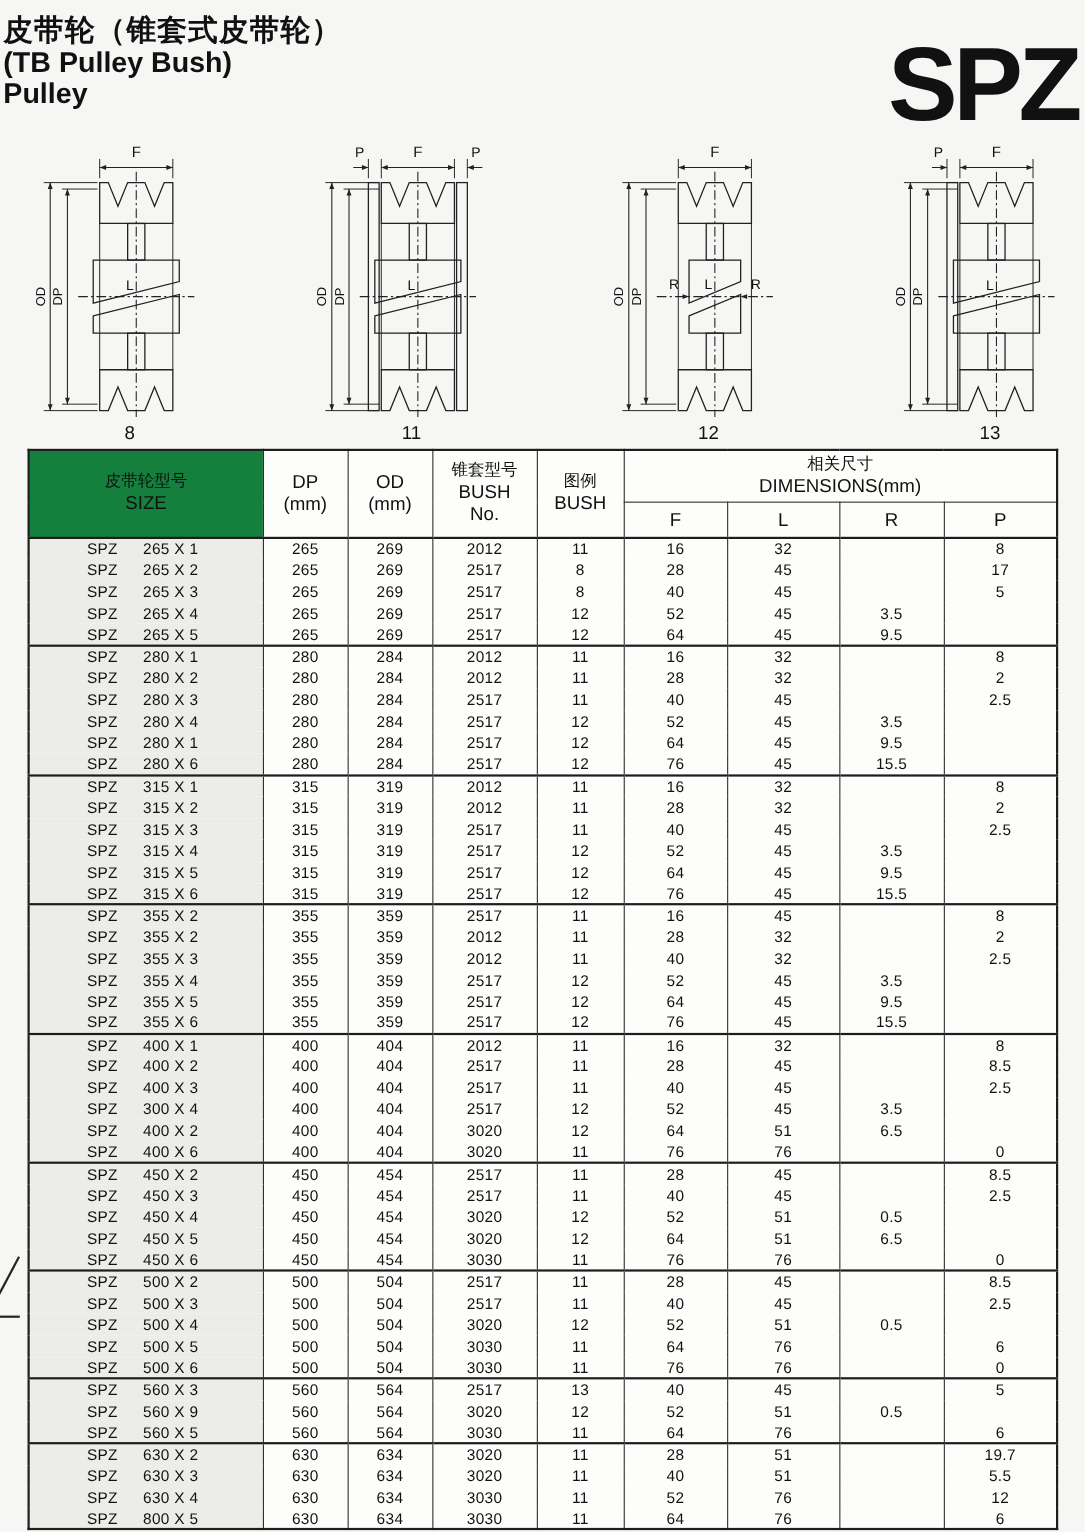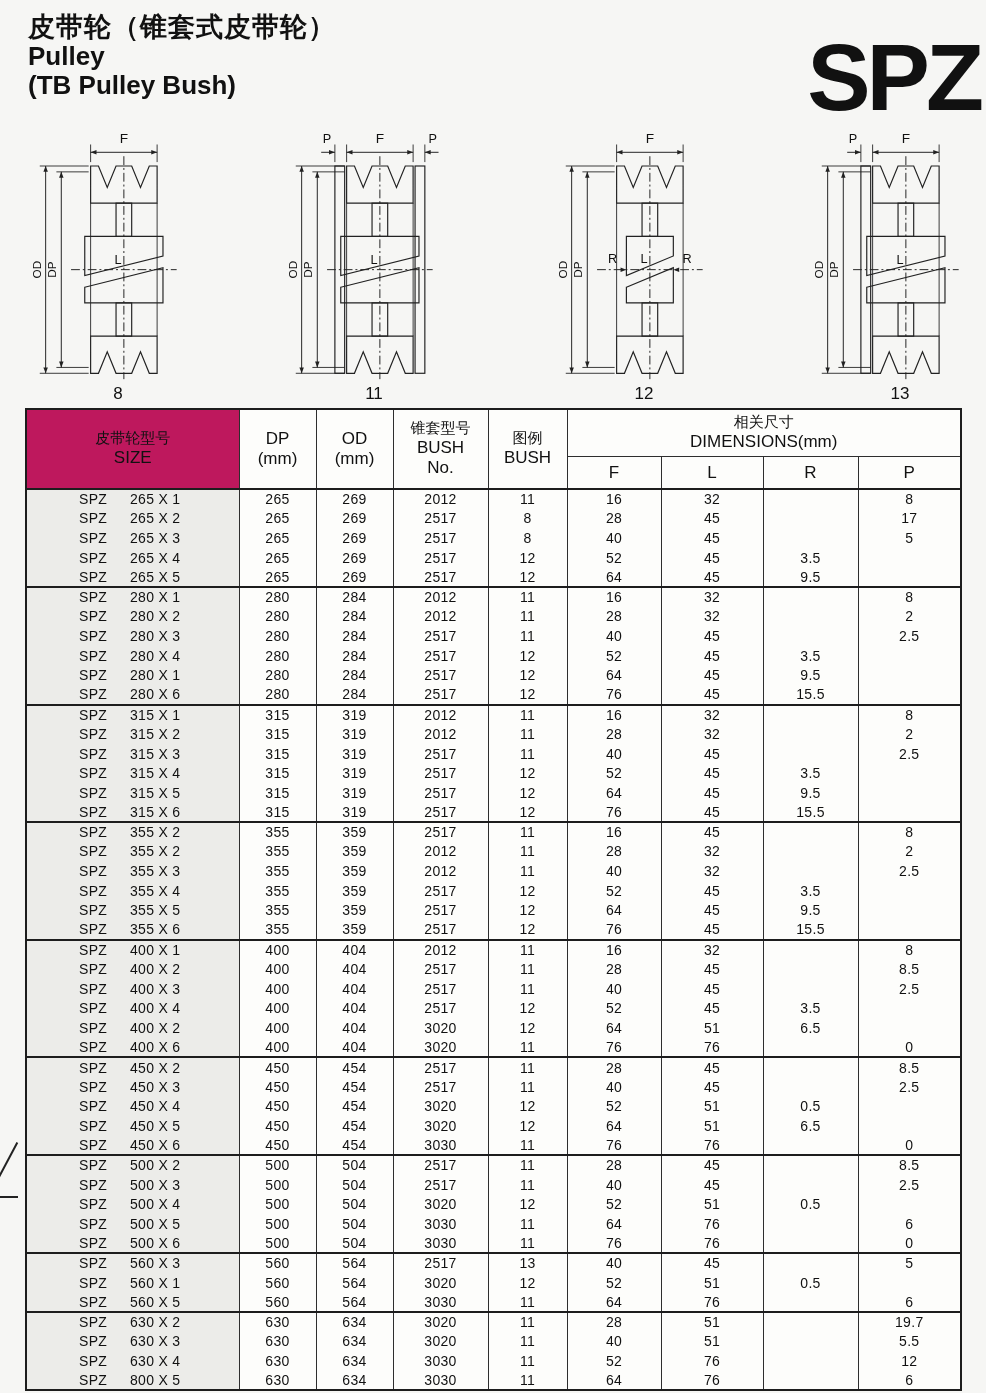--- a/index.html
+++ b/index.html
@@ -2,21 +2,21 @@
 <html><head>
 <meta charset="utf-8">
 <style>
   html,body{margin:0;padding:0;}
   body{
     width:986px;height:1393px;position:relative;overflow:hidden;
     background:#f6f6f4;color:#111;
     font-family:"Liberation Sans", sans-serif;
   }
   
-  .hdr{position:absolute;top:12px;left:28px;line-height:1.12;}
+  .hdr{position:absolute;top:12px;left:3px;line-height:1.12;}
   .hdr .cn{font-size:27px;font-weight:bold;letter-spacing:1px;}
   .hdr .en{font-size:26px;font-weight:bold;}
   .logo{
     position:absolute;top:30px;right:6px;
     font-size:95px;font-weight:900;letter-spacing:-4px;
     transform:scaleY(1.0);line-height:1;
   }
   
   .diagrams{position:absolute;top:124px;left:0;width:986px;height:284px;}
   .diagram{position:absolute;width:176px;text-align:center;}
@@ -37,33 +37,33 @@
   thead tr.r1 th{height:46px;}
   thead tr.r2 th{height:31px;font-size:17px;}
   .hcn{font-size:15px;line-height:1.25;}
   .hen{font-size:17px;line-height:1.2;}
   tbody tr{height:19.6px;}
   tbody td{font-size:14px;line-height:1;letter-spacing:0.3px;}
   tbody tr.gstart td{border-top:2px solid #1d1d1d;}
   td.size-cell{text-align:left;background:#ecece9;}
   .size-in{display:flex;padding-left:52px;}
   .spz-t{width:51px;}
-  th.size-h{background:#be185d;}
+  th.size-h{background:#15803d;}
   
   .art{position:absolute;background:#222;}
   .art.slash{width:2px;height:44px;left:6px;top:1140px;transform:rotate(28deg);}
   .art.dash{width:18px;height:2px;left:0;top:1196px;}
 </style>
 </head>
 <body>
 
 <div class="hdr">
   <div class="cn">皮带轮（锥套式皮带轮）</div>
+  <div class="en">(TB Pulley Bush)</div>
   <div class="en">Pulley</div>
-  <div class="en">(TB Pulley Bush)</div>
 </div>
 <div class="logo">SPZ</div>
 
 <div class="diagrams">
   <div class="diagram" style="left:30px;top:0;" id="dia0">
     <div class="fig-holder">
         <svg width="176" height="260" viewBox="0 0 180 260">
           <defs>
             <pattern id="hatch0" width="7" height="7" patternUnits="userSpaceOnUse" patternTransform="rotate(45)">
               <rect width="7" height="7" fill="#fbfbf9"></rect>
@@ -712,21 +712,21 @@
           <td>11</td>
           <td>40</td>
           <td>45</td>
           <td></td>
           <td>2.5</td>
         </tr>
         <tr class="">
           <td class="size-cell">
             <span class="size-in">
               <span class="spz-t">SPZ</span>
-              <span>400 X 4</span>
+              <span>300 X 4</span>
             </span>
           </td>
           <td>400</td>
           <td>404</td>
           <td>2517</td>
           <td>12</td>
           <td>52</td>
           <td>45</td>
           <td>3.5</td>
           <td></td>
@@ -936,21 +936,21 @@
           <td>13</td>
           <td>40</td>
           <td>45</td>
           <td></td>
           <td>5</td>
         </tr>
         <tr class="">
           <td class="size-cell">
             <span class="size-in">
               <span class="spz-t">SPZ</span>
-              <span>560 X 1</span>
+              <span>560 X 9</span>
             </span>
           </td>
           <td>560</td>
           <td>564</td>
           <td>3020</td>
           <td>12</td>
           <td>52</td>
           <td>51</td>
           <td>0.5</td>
           <td></td>

